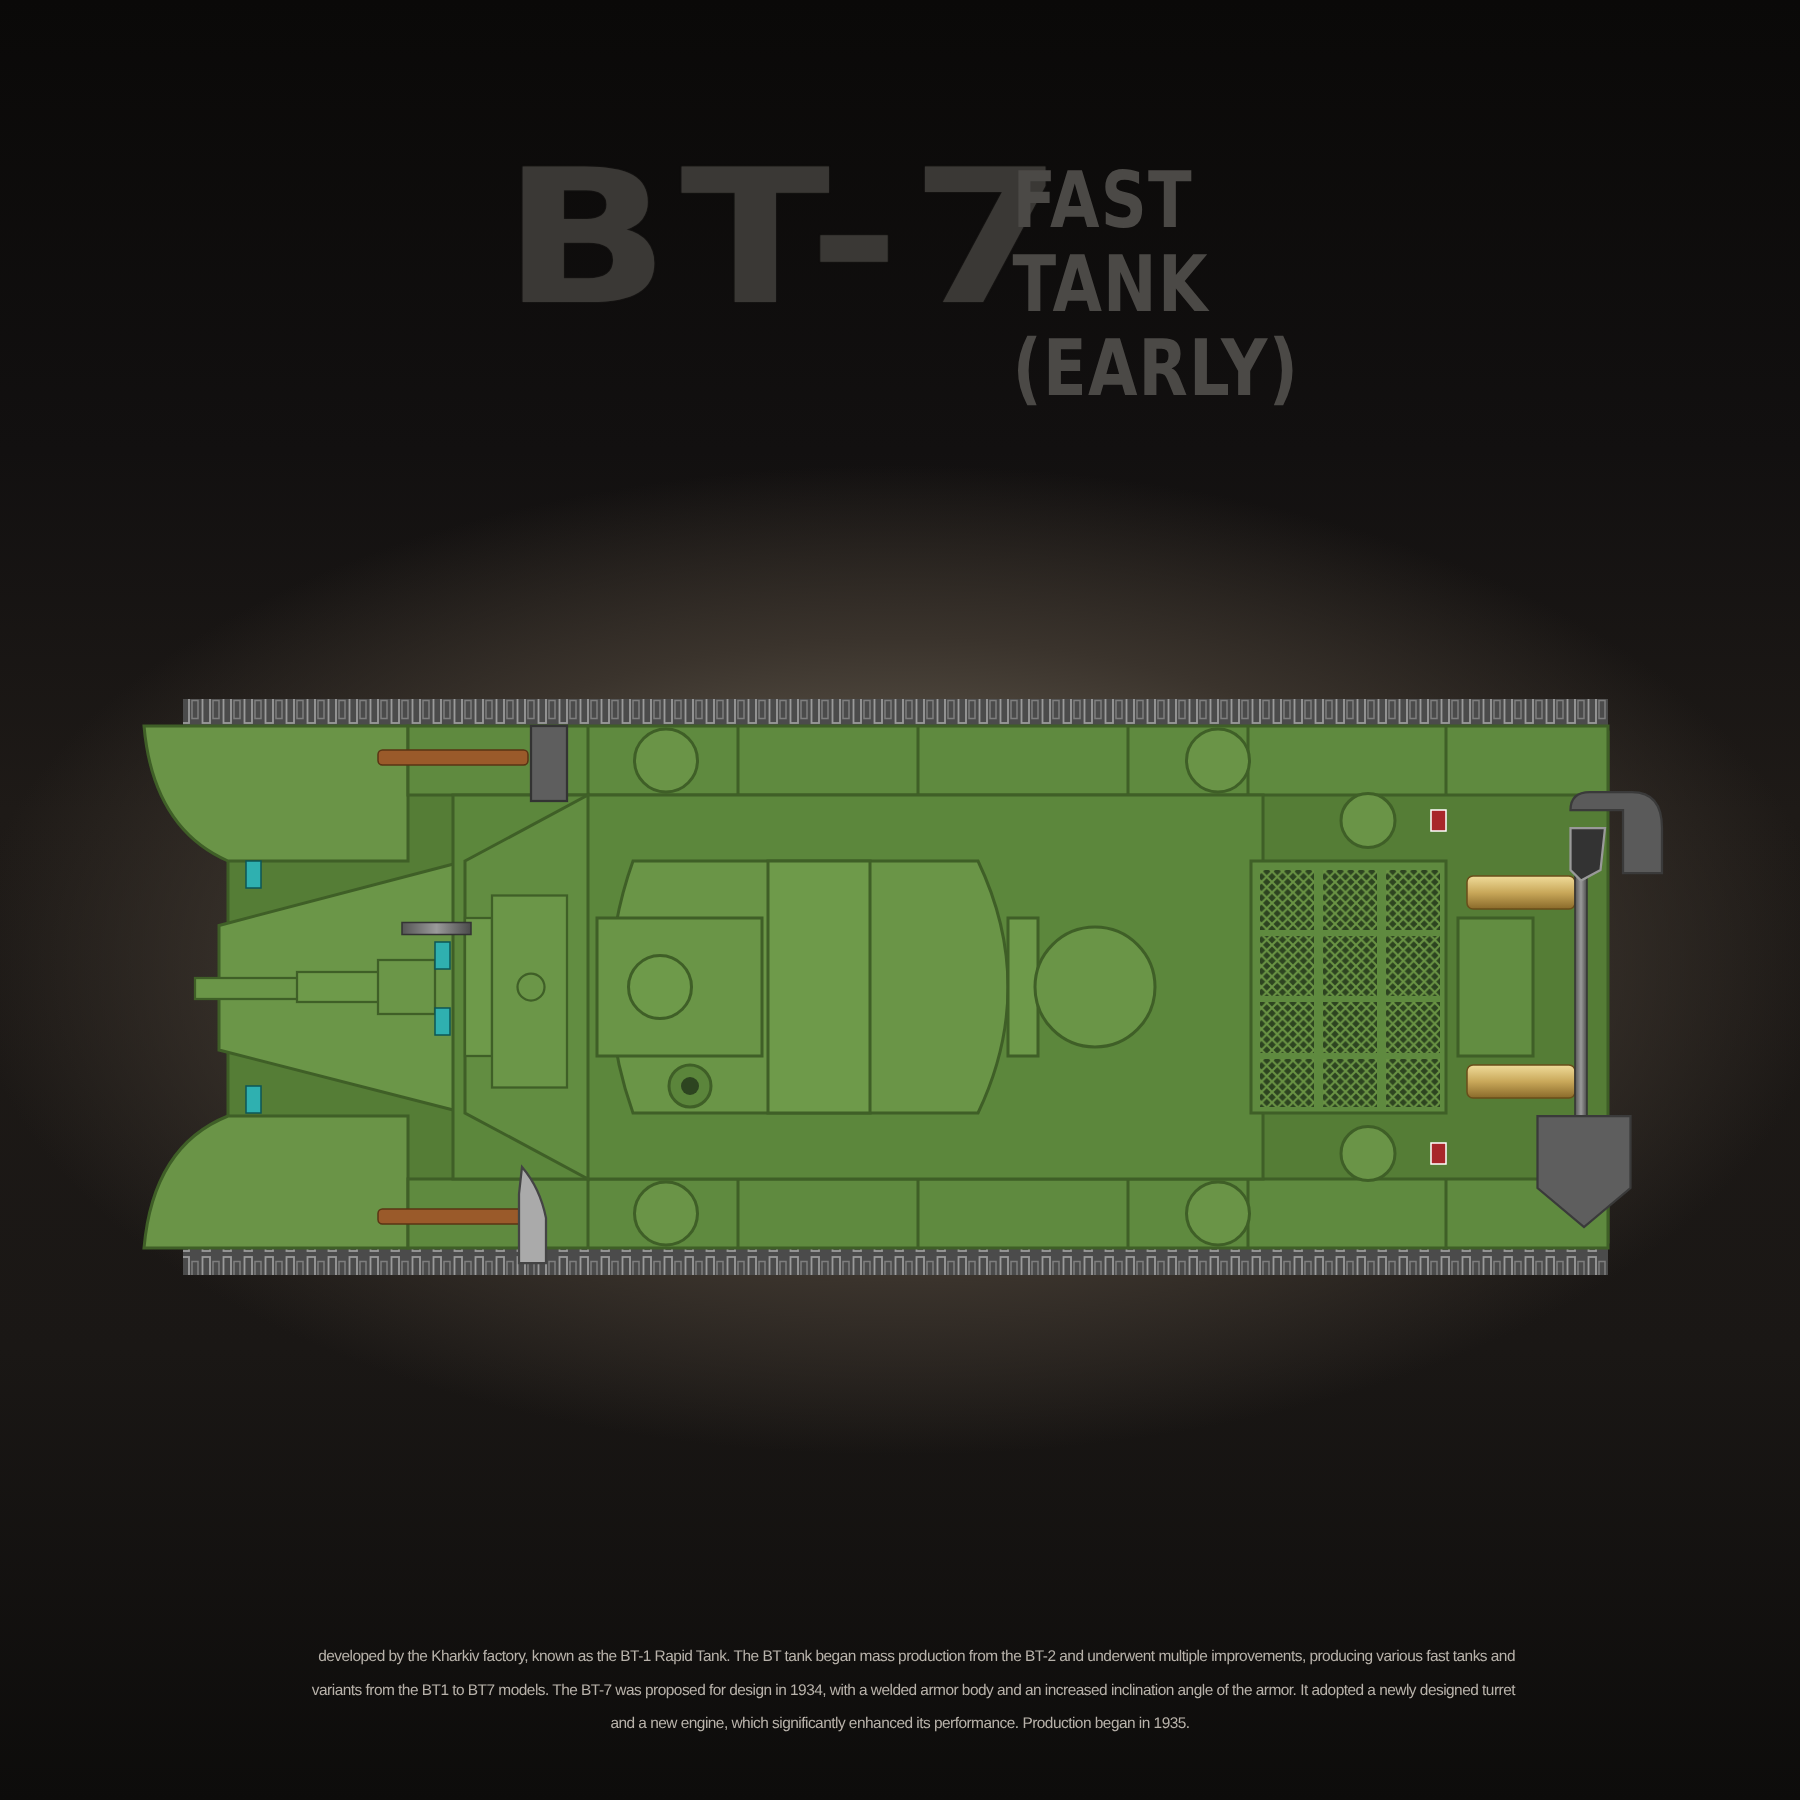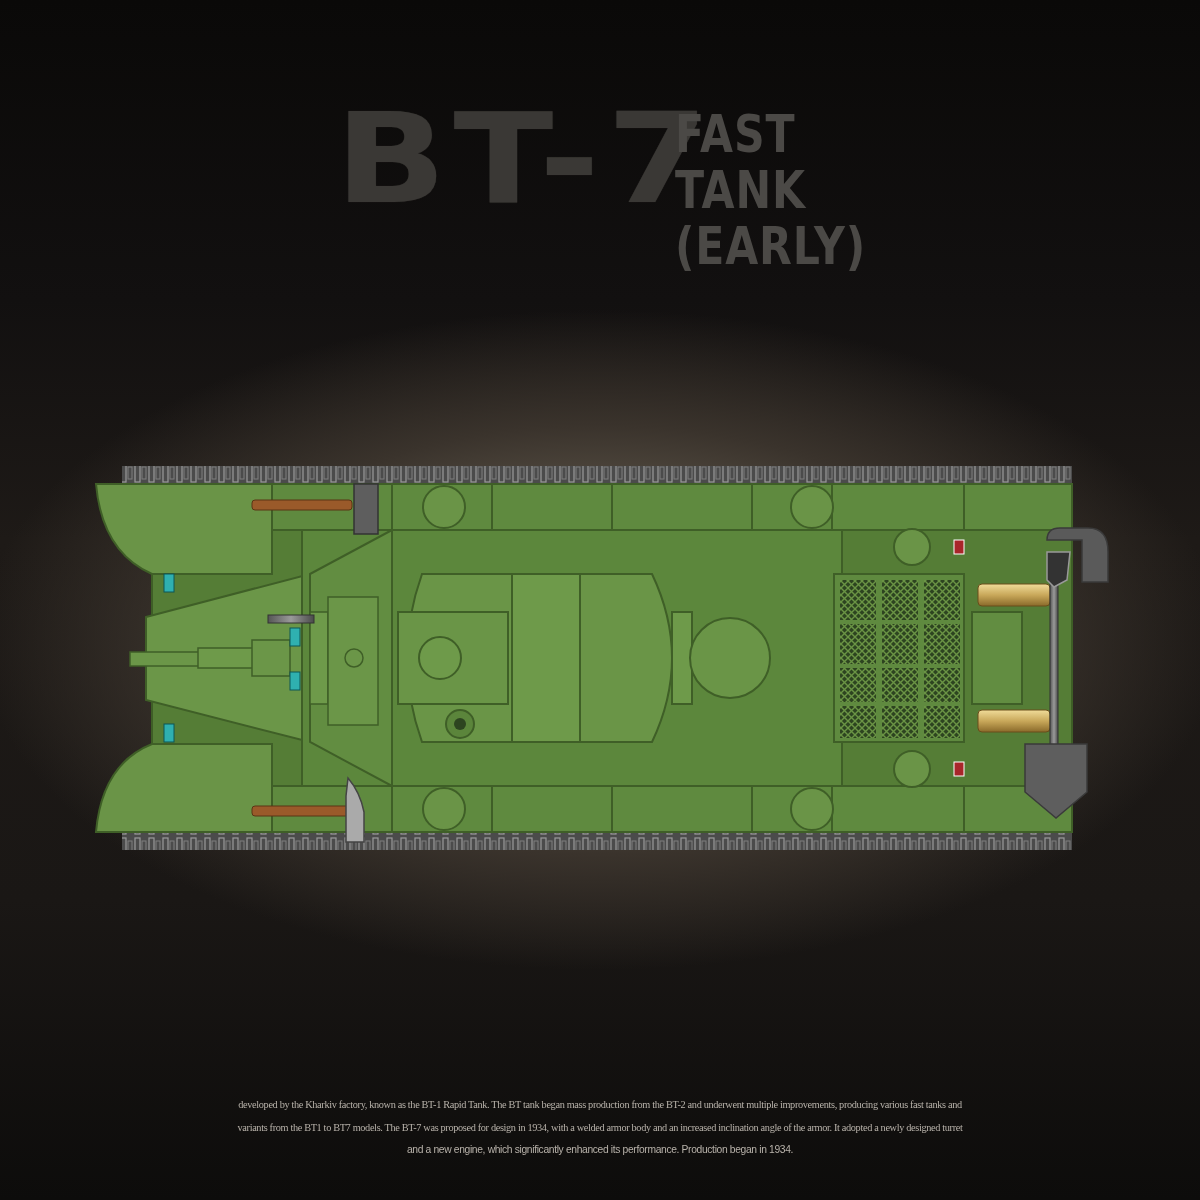--- a/index.html
+++ b/index.html
@@ -31,21 +31,21 @@
     .title-side span { font-size: 52px; line-height: 56px; letter-spacing: 1px; }
     .tank-wrap { position: absolute; left: 92px; top: 462px; width: 1030px; height: 392px; }
     .tank-wrap svg { width: 100%; height: 100%; display: block; }
     .desc {
       position: absolute; left: 190px; top: 1094px; width: 820px;
       color: #b8b2aa; font-size: 10.3px; line-height: 22.6px; letter-spacing: -0.35px;
       text-align: center;
     }
     .desc p { white-space: nowrap; }
     .desc p.l1 { text-align: right; padding-right: 10px; }
-    .desc p.l2, .desc p.l3 { text-align: center; font-family: Liberation Serif, serif; }
+    .desc p.l2, .desc p.l3 { text-align: right; }
   </style>
 </head>
 <body>
 
 <div class="title-wrap">
   <div class="title-main">BT-7</div>
   <div class="title-side">
     <span>FAST TANK</span>
     <span>(EARLY)</span>
   </div>
@@ -184,14 +184,14 @@
     <g>
       <rect x="160" y="344" width="100" height="10" rx="3" fill="#9a5a2a" stroke="#5a3414" stroke-width="1"></rect>
       <path d="M256 316 Q268 330 272 350 L272 380 L254 380 L254 334 Z" fill="#aaa" stroke="#444" stroke-width="1.5"></path>
     </g>
   </svg>
 </div>
 
 <div class="desc">
   <p class="l2">developed by the Kharkiv factory, known as the BT-1 Rapid Tank. The BT tank began mass production from the BT-2 and underwent multiple improvements, producing various fast tanks and</p>
   <p class="l3">variants from the BT1 to BT7 models. The BT-7 was proposed for design in 1934, with a welded armor body and an increased inclination angle of the armor. It adopted a newly designed turret</p>
-  <p class="l4">and a new engine, which significantly enhanced its performance. Production began in 1934.</p>
+  <p class="l4">and a new engine, which significantly enhanced its performance. Production began in 1935.</p>
 </div>
 
 </body></html>

